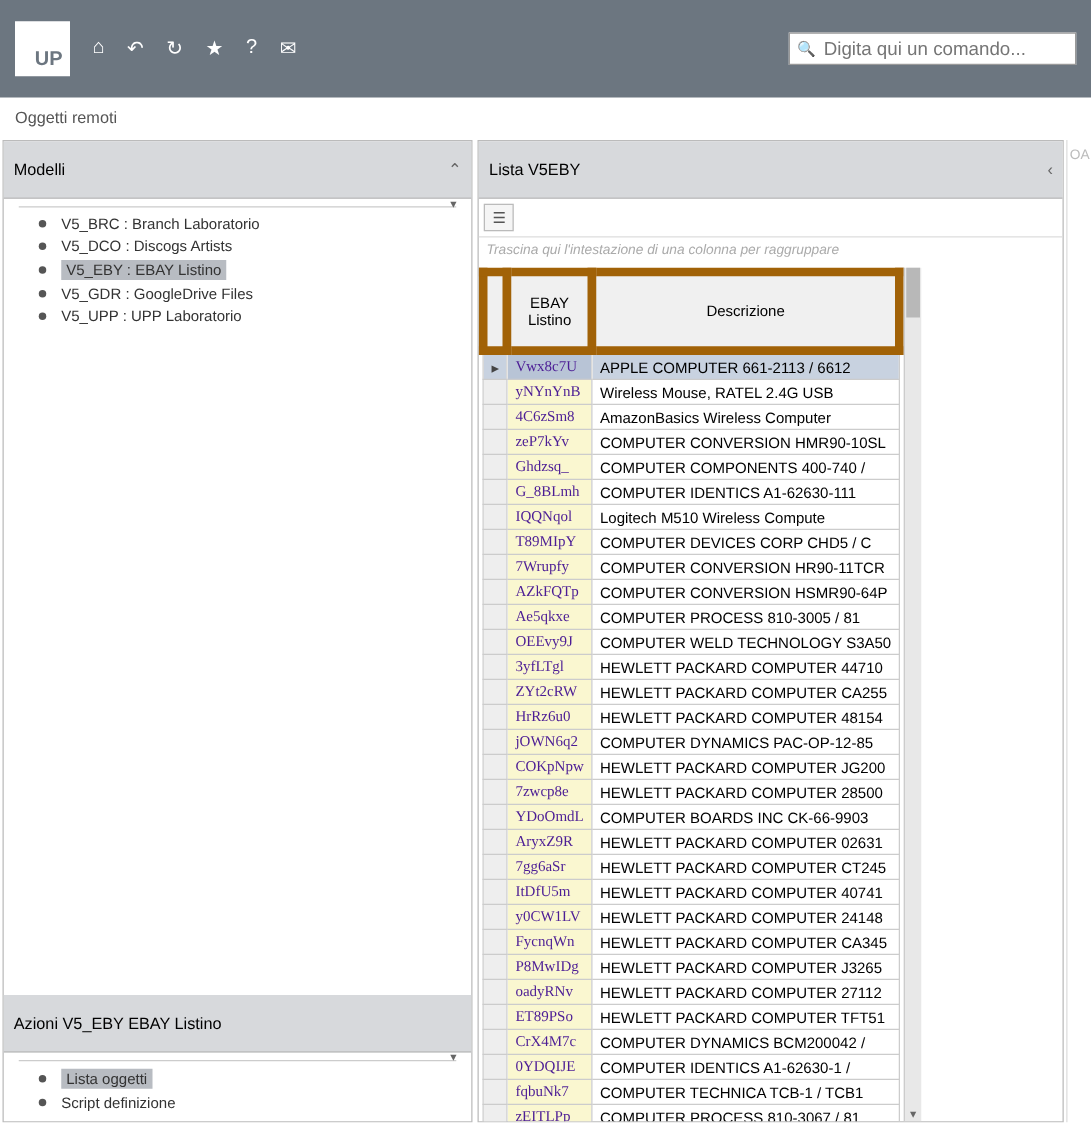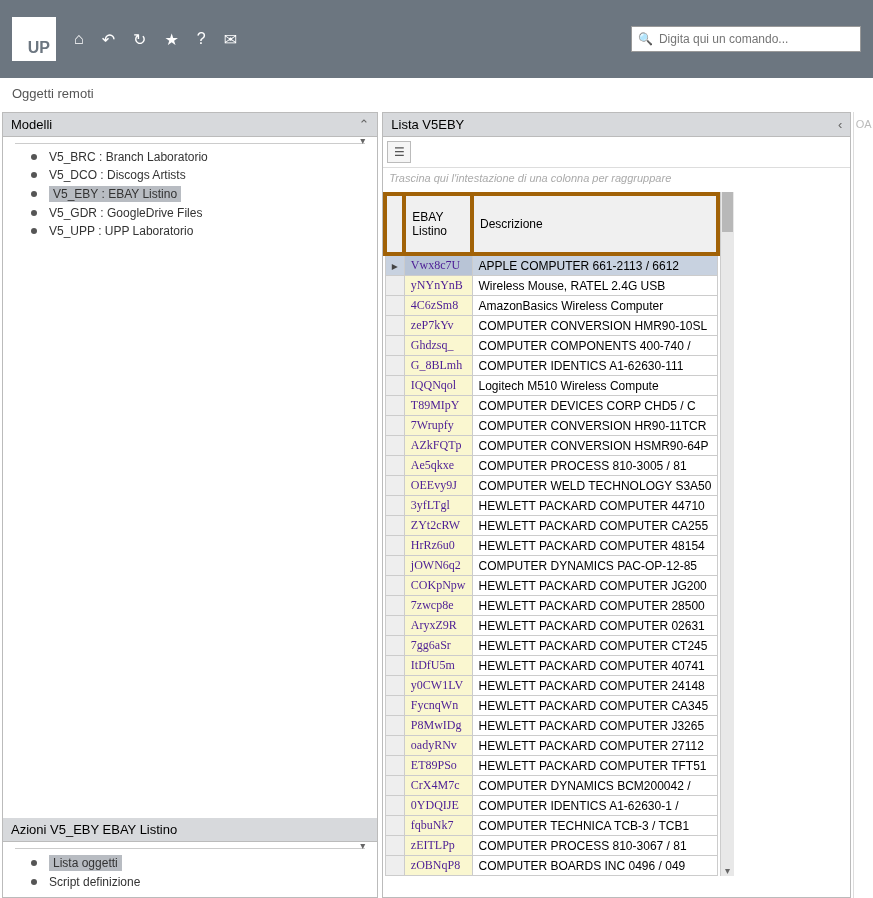--- a/index.html
+++ b/index.html
@@ -3,43 +3,43 @@
 <meta charset="utf-8">
 <style>
 * { box-sizing: border-box; margin: 0; padding: 0; }
 body { font-family: "Segoe UI", Arial, sans-serif; font-size: 12px; background: #fff; width: 873px; height: 898px; overflow: hidden; }
 .topbar { background: #6c7680; height: 78px; display: flex; align-items: center; padding: 0 12px; gap: 8px; }
 .logo { background: #fff; width: 44px; height: 44px; display: flex; align-items: flex-end; justify-content: flex-end; padding: 4px 6px; color: #6c7680; font-weight: bold; font-size: 16px; }
 .top-icons { display: flex; gap: 18px; margin-left: 10px; }
 .top-icons span { color: #fff; font-size: 16px; cursor: pointer; }
 .search-wrap { margin-left: auto; background: #fff; border: 1px solid #999; height: 26px; width: 230px; display: flex; align-items: center; padding: 0 6px; }
 .search-wrap .mag { color: #888; margin-right: 6px; font-size: 12px; }
-.search-wrap input { border: none; outline: none; width: 100%; font-size: 12px; color: #a16207; }
+.search-wrap input { border: none; outline: none; width: 100%; font-size: 15px; color: #a16207; }
 .breadcrumb { padding: 8px 12px; font-size: 13px; color: #555; border-bottom: 1px solid #fff; }
 .columns { display: flex; height: calc(898px - 78px - 30px); }
 .col-left { width: 385px; border: 1px solid #bbb; margin: 2px; display: flex; flex-direction: column; }
 .col-right { width: 480px; border: 1px solid #bbb; margin: 2px; display: flex; flex-direction: column; position: relative; }
 .far-right { width: 20px; padding-top: 6px; color: #bbb; font-size: 11px; text-align: center; border-left: 1px solid #ddd; margin: 2px 0; }
-.panel-header { background: #d7d9dc; padding: 4px 8px; font-size: 13px; display: flex; align-items: center; border-bottom: 1px solid #bbb; }
+.panel-header { background: #d7d9dc; padding: 15px 8px; font-size: 13px; display: flex; align-items: center; border-bottom: 1px solid #bbb; }
 .panel-header .chev { margin-left: auto; color: #666; cursor: pointer; }
 .tree { padding: 6px 0; flex: 0 0 auto; }
 .tree-sep { height: 1px; background: #ccc; margin: 0 12px 4px 12px; position: relative; }
 .tree-sep::after { content: "▾"; position: absolute; right: 0; top: -8px; font-size: 10px; color: #666; }
 .tree-item { display: flex; align-items: center; padding: 2px 14px 2px 28px; gap: 12px; cursor: pointer; font-size: 12px; color: #333; }
 .tree-item .bullet { width: 6px; height: 6px; border-radius: 50%; background: #555; flex-shrink: 0; }
 .tree-item.selected span.label { background: #b8bcc2; padding: 1px 4px; }
 .left-spacer { flex: 1; }
 .actions-panel .panel-header { background: #d7d9dc; }
 .actions-body { padding: 6px 0; }
 .toolbar { padding: 4px; border-bottom: 1px solid #ddd; }
 .tb-btn { border: 1px solid #bbb; background: #f5f5f5; width: 24px; height: 22px; display: inline-flex; align-items: center; justify-content: center; cursor: pointer; font-size: 12px; color: #555; }
 .group-hint { color: #aaa; font-style: italic; font-size: 11px; padding: 4px 6px 8px 6px; }
 .grid-wrap { overflow: hidden; display: flex; }
 .grid { border: 1px solid #bbb; }
-.grid th { background: #f0f0f0; border: 4px solid #a16207; font-weight: normal; padding: 14px 6px; text-align: left; font-size: 12px; }
+.grid th { background: #f0f0f0; border: 7px solid #a16207; font-weight: normal; padding: 14px 6px; text-align: center; font-size: 12px; }
 .grid td { border: 1px solid #ccc; padding: 2px 6px; font-size: 12px; white-space: nowrap; overflow: hidden; }
 .col-id { width: 60px; background: #faf7d0; color: #4c1d95; font-family: Liberation Serif, serif; }
 .row-indicator { width: 12px; background: #eee; border: 1px solid #ccc; text-align: center; font-size: 10px; color: #444; }
 tr.selected td { background: #c8d2e0; }
 tr.selected td.col-id { background: #b8c4d6; }
 .vscroll { width: 14px; background: #e8e8e8; border-left: 1px solid #ccc; position: relative; }
 .vscroll .thumb { position: absolute; left: 1px; right: 1px; top: 0; height: 40px; background: #b8b8b8; }
 .vscroll .arrow { position: absolute; left: 0; right: 0; text-align: center; font-size: 10px; color: #666; cursor: pointer; }
 .vscroll .up { top: 0; }
 .vscroll .down { bottom: 0; }
@@ -220,20 +220,25 @@
               <td class="col-id">COKpNpw</td>
               <td>HEWLETT PACKARD COMPUTER JG200</td>
             </tr>
             <tr>
               <td class="row-indicator"></td>
               <td class="col-id">7zwcp8e</td>
               <td>HEWLETT PACKARD COMPUTER 28500</td>
             </tr>
             <tr>
               <td class="row-indicator"></td>
+              <td class="col-id">YDoOmdL</td>
+              <td>COMPUTER BOARDS INC CK-66-9903</td>
+            </tr>
+            <tr>
+              <td class="row-indicator"></td>
               <td class="col-id">AryxZ9R</td>
               <td>HEWLETT PACKARD COMPUTER 02631</td>
             </tr>
             <tr>
               <td class="row-indicator"></td>
               <td class="col-id">7gg6aSr</td>
               <td>HEWLETT PACKARD COMPUTER CT245</td>
             </tr>
             <tr>
               <td class="row-indicator"></td>
@@ -271,21 +276,21 @@
               <td>COMPUTER DYNAMICS BCM200042 /</td>
             </tr>
             <tr>
               <td class="row-indicator"></td>
               <td class="col-id">0YDQIJE</td>
               <td>COMPUTER IDENTICS A1-62630-1 /</td>
             </tr>
             <tr>
               <td class="row-indicator"></td>
               <td class="col-id">fqbuNk7</td>
-              <td>COMPUTER TECHNICA TCB-3 / TCB1</td>
+              <td>COMPUTER TECHNICA TCB-1 / TCB1</td>
             </tr>
             <tr>
               <td class="row-indicator"></td>
               <td class="col-id">zEITLPp</td>
               <td>COMPUTER PROCESS 810-3067 / 81</td>
             </tr>
             <tr>
               <td class="row-indicator"></td>
               <td class="col-id">zOBNqP8</td>
               <td>COMPUTER BOARDS INC 0496 / 049</td>

